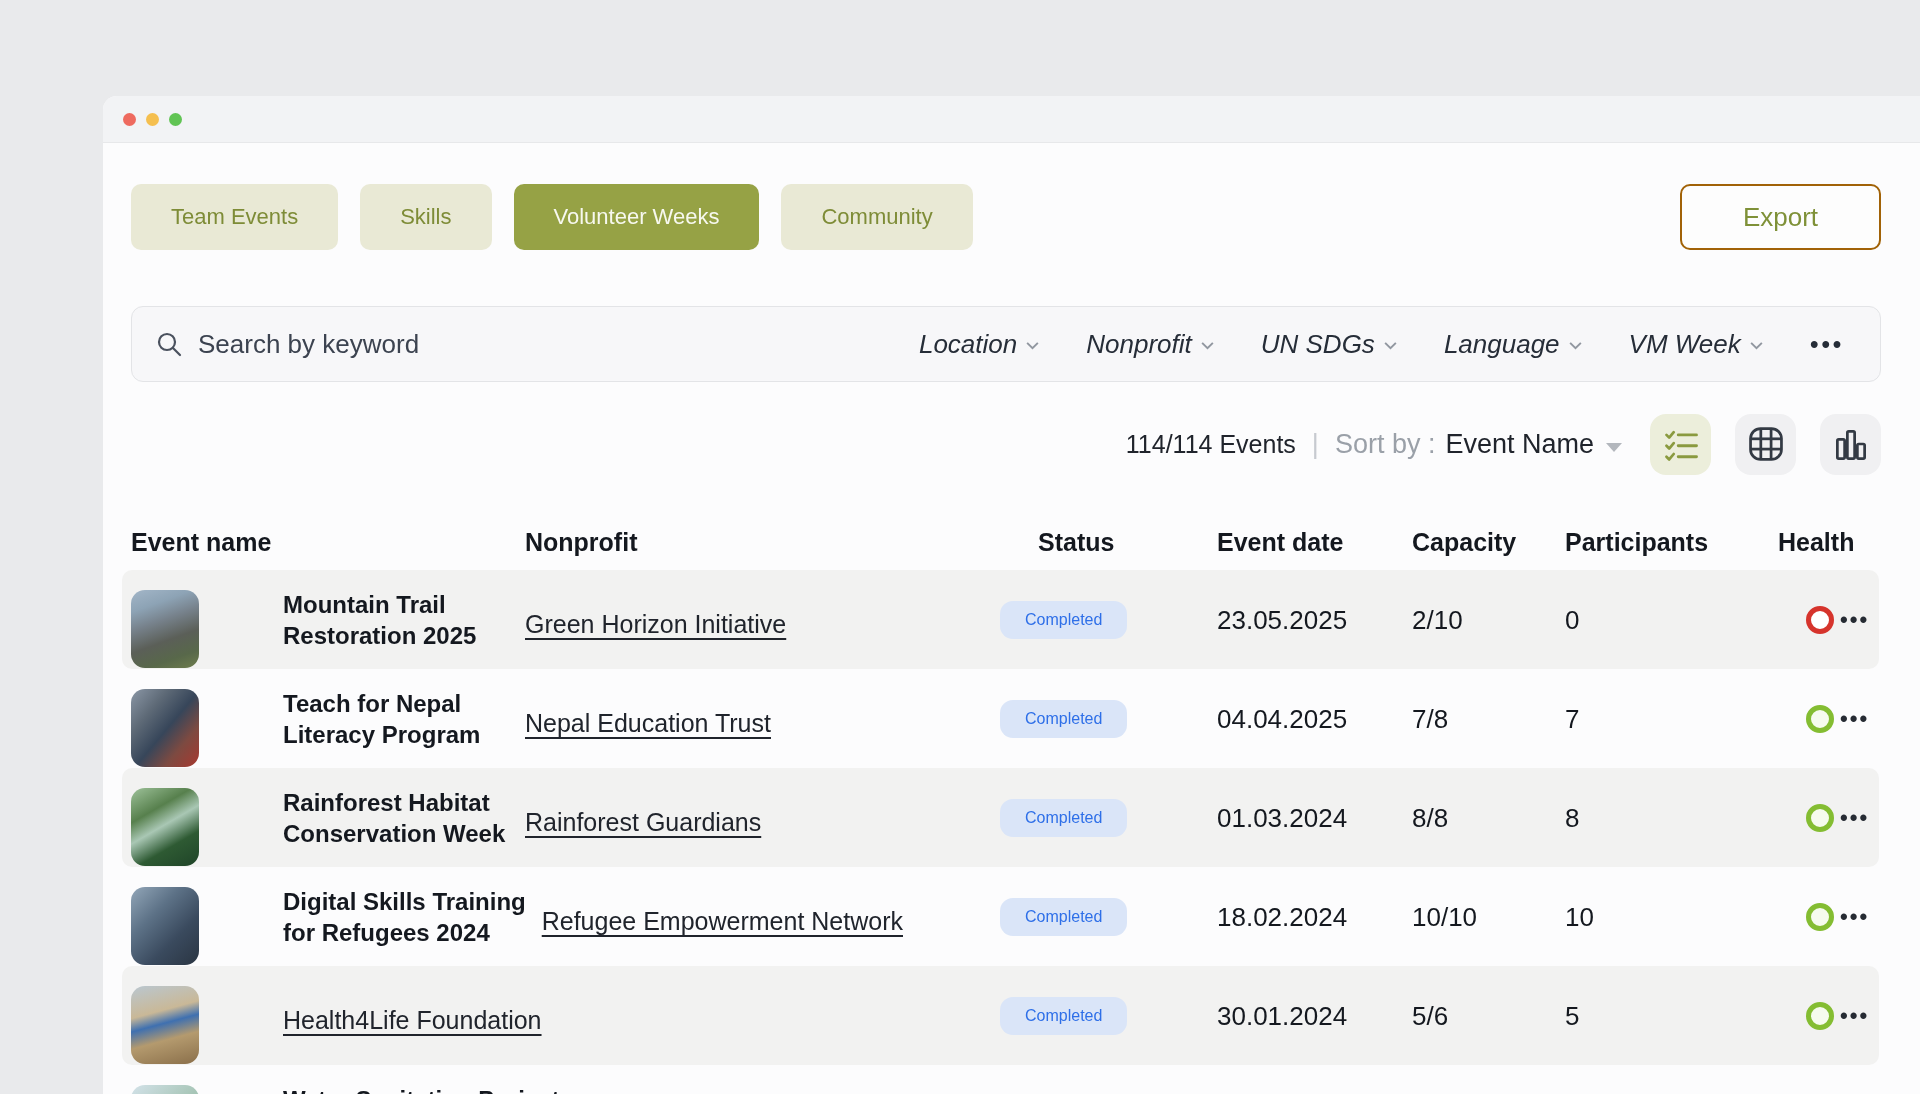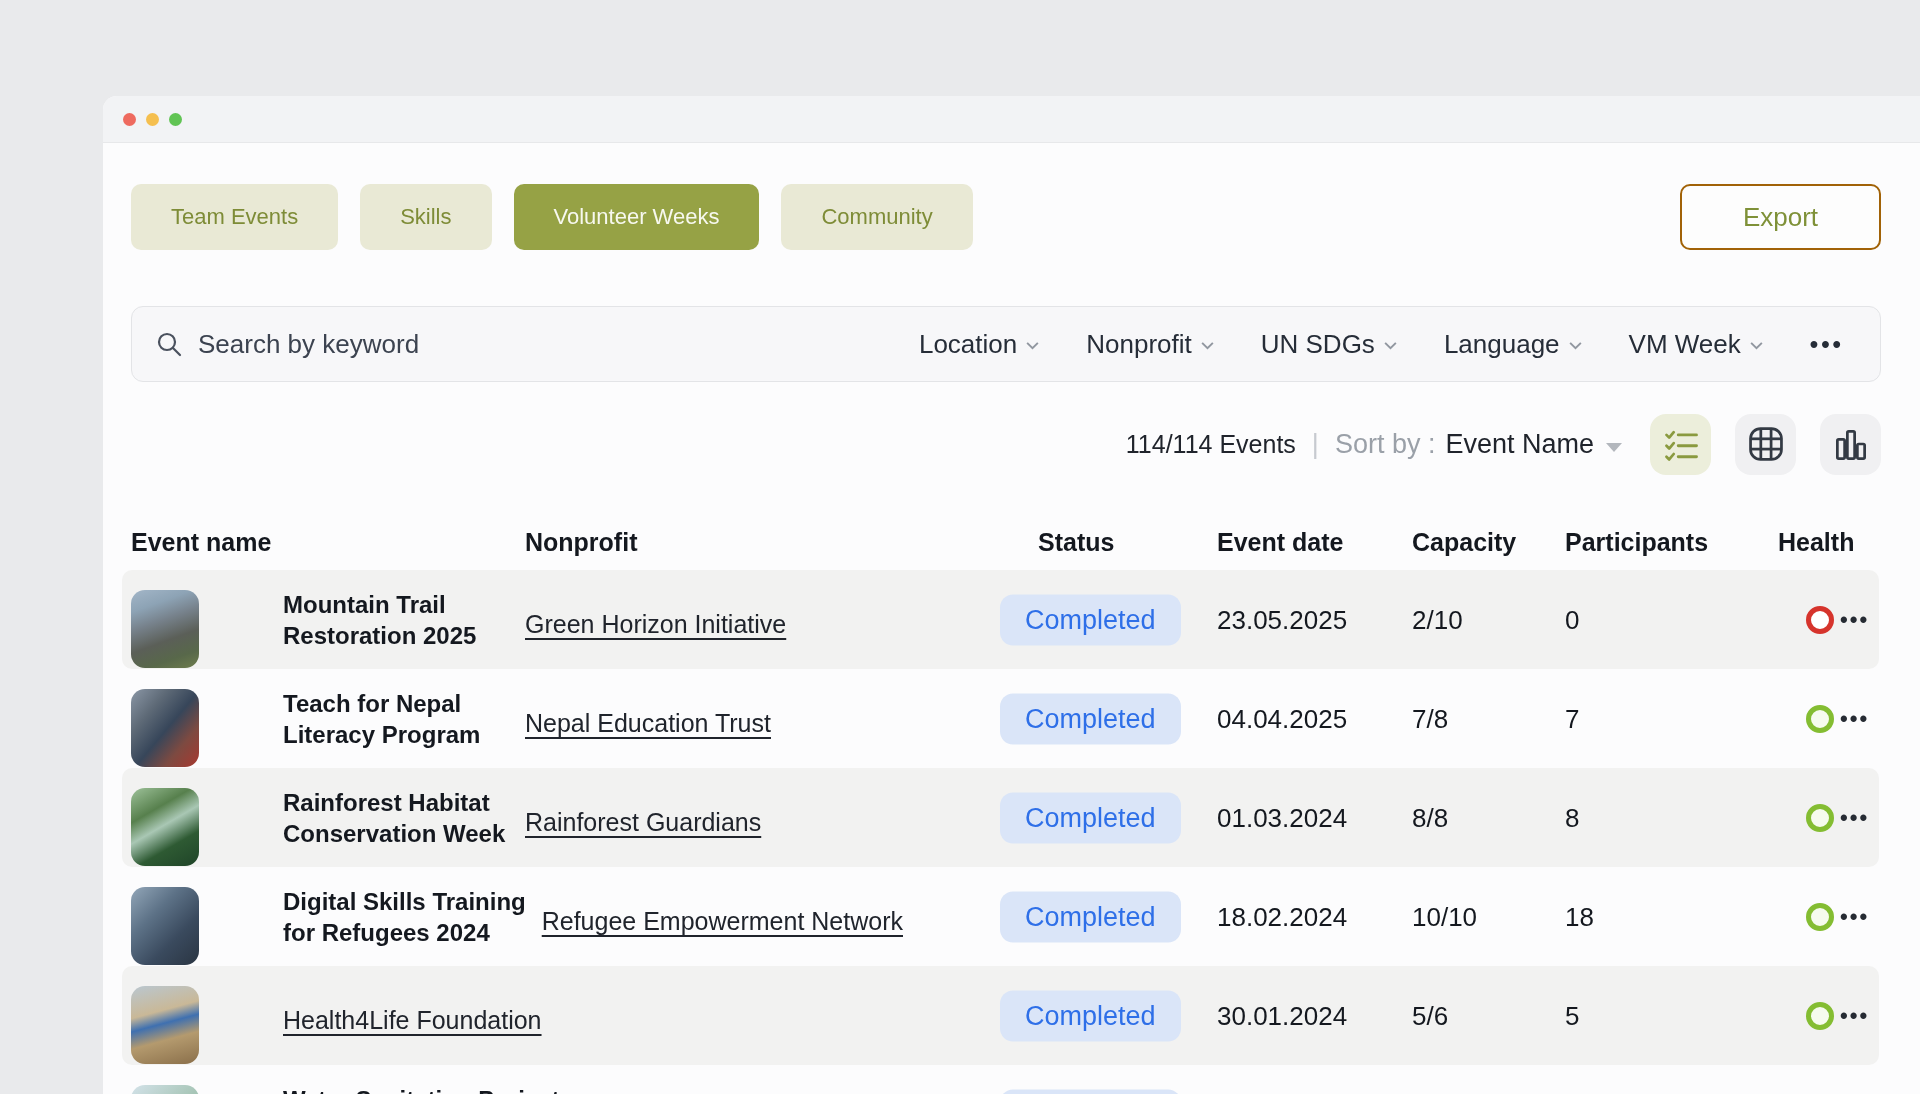--- a/index.html
+++ b/index.html
@@ -29,21 +29,21 @@
                 border:2px solid #a16207; border-radius:10px; color:#7f9138;
                 font-size:26px; display:flex; align-items:center; justify-content:center; cursor:pointer; }
 
   
   .search-bar { margin-top:56px; height:76px; background:#f7f7f9; border:1px solid #e3e4e7;
                 border-radius:12px; display:flex; align-items:center; padding:0 36px 0 24px; }
   .search-icon { width:26px; height:26px; margin-right:16px; flex:none; }
   .search-input { border:none; outline:none; background:transparent; font-size:26px;
                   color:#3c4350; width:520px; font-family:inherit; }
   .search-input::placeholder { color:#3c4350; opacity:1; }
-  .filters { margin-left:auto; display:flex; align-items:center; gap:46px; }
+  .filters { margin-left:auto; display:flex; align-items:center; gap:46px;font-style:italic; }
   .filter { display:flex; align-items:center; gap:8px; font-size:26px; color:#262d38; cursor:pointer; white-space:nowrap; }
   .chev { width:15px; height:15px; flex:none; margin-top:3px; }
   .filters-more { font-size:24px; letter-spacing:3px; color:#262d38; font-weight:700; cursor:pointer; }
 
   
   .toolbar { margin-top:31px; height:62px; display:flex; align-items:center; justify-content:flex-end; }
   .count-text { font-size:25px; color:#20242c; font-weight:400; }
   .tb-sep { color:#c7cad0; font-size:27px; margin:0 16px; font-weight:400; }
   .sort-label { color:#9aa0a8; font-size:27px; }
   .sort-value { color:#20242c; font-size:27px; margin-left:10px; }
@@ -70,21 +70,21 @@
   .thumb-digital { background:linear-gradient(135deg,#93a7b9 0%,#5d7287 34%,#3a4a5e 66%,#2a3542 100%); }
   .thumb-uganda { background:linear-gradient(165deg,#bac7d0 0%,#c9b897 34%,#3f70b0 48%,#b49a6e 66%,#8a6f4a 100%); }
   .thumb-water { background:linear-gradient(135deg,#d3e2e9 0%,#a8c6b8 48%,#7fae92 100%); }
 
   .name { min-width:226px; margin-right:16px; font-size:24px; font-weight:700; color:#14181f; line-height:31px; white-space:nowrap; }
   .name-l2 { min-height:31px; }
   .np-link { font-size:25px; color:#20242c; text-decoration:underline; text-underline-offset:5px;
              line-height:31px; margin-top:20px; cursor:pointer; white-space:nowrap; }
 
   .abs { position:absolute; top:50%; transform:translateY(-50%); white-space:nowrap; }
-  .badge { left:878px; background:#dae5f8; color:#2e6fe8; font-size:27px;
+  .badge { left:878px; background:#dae5f8; color:#2e6fe8; font-size:16px;
            padding:10px 25px; border-radius:13px; }
   .cell { font-size:26px; color:#14181f; }
   .c-date { left:1095px; }
   .c-cap  { left:1290px; }
   .c-part { left:1443px; }
   .health { left:1684px; width:28px; height:28px; border-radius:50%; }
   .health-red { border:5px solid #d6342c; background:#ffffff; }
   .health-green { border:5px solid #84bd32; background:#f6fbee; }
   .menu { left:1718px; font-size:22px; letter-spacing:2px; color:#262b33; font-weight:700; cursor:pointer; }
 </style>
@@ -247,21 +247,21 @@
       <div class="row">
         <div class="thumb thumb-digital"></div>
         <div class="name">
           <div class="name-l1">Digital Skills Training</div>
           <div class="name-l2">for Refugees 2024</div>
         </div>
         <a class="np-link">Refugee Empowerment Network</a>
         <span class="abs badge">Completed</span>
         <span class="abs cell c-date">18.02.2024</span>
         <span class="abs cell c-cap">10/10</span>
-        <span class="abs cell c-part">18</span>
+        <span class="abs cell c-part">10</span>
         <span class="abs health health-green"></span>
         <span class="abs menu">•••</span>
       </div>
 
       <div class="row odd">
         <div class="thumb thumb-uganda"></div>
         <a class="np-link">Health4Life Foundation</a>
         <span class="abs badge">Completed</span>
         <span class="abs cell c-date">30.01.2024</span>
         <span class="abs cell c-cap">5/6</span>

